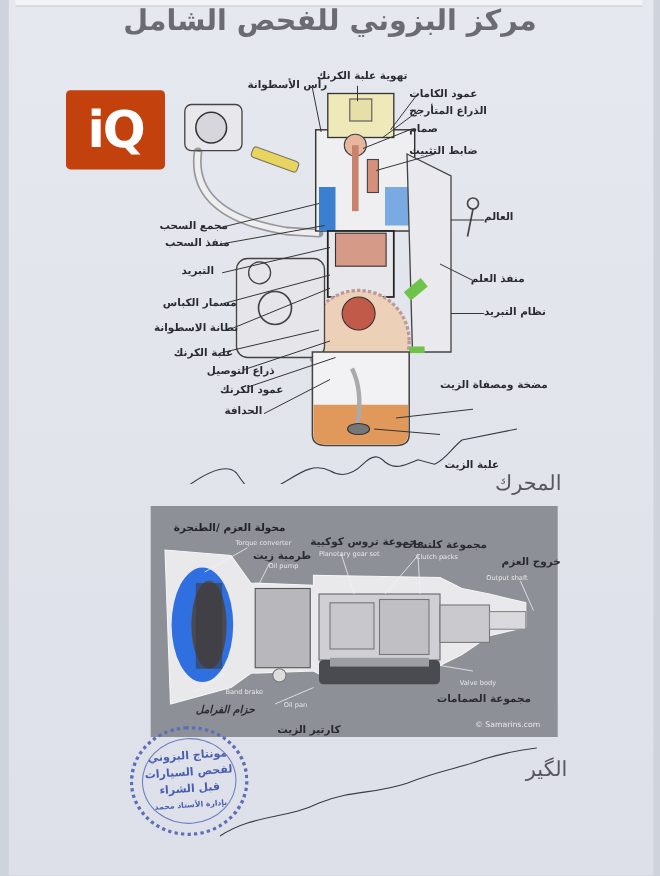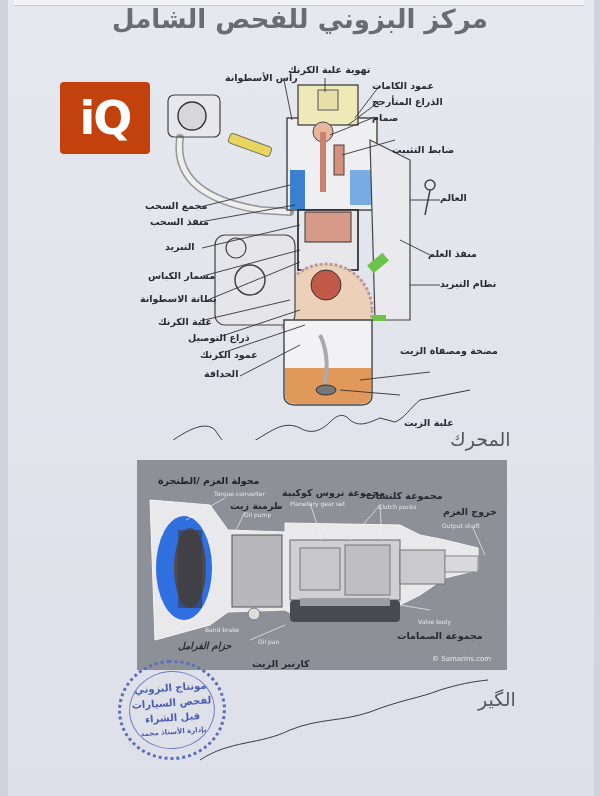--- a/index.html
+++ b/index.html
@@ -128,21 +128,21 @@
   </g>
 
   <path d="M160 460 C185 440, 205 430, 215 440 C225 455, 230 462, 245 455 C265 448, 280 428, 300 438 C310 444, 320 442, 330 432 C340 422, 345 425, 350 430 C360 438, 370 432, 380 428 L395 432 C405 428, 410 418, 420 410 L470 400" fill="none" stroke="#3a3b45" stroke-width="1" transform="translate(0,-10)"></path>
 </svg>
 
 <div class="label" style="left:225px;top:72px;">رأس الأسطوانة</div>
 <div class="label" style="left:288px;top:64px;">تهوية علبة الكرنك</div>
 <div class="label" style="left:372px;top:80px;">عمود الكامات</div>
 <div class="label" style="left:372px;top:96px;">الذراع المتأرجح</div>
 <div class="label" style="left:372px;top:112px;">صمام</div>
-<div class="label" style="left:392px;top:132px;margin-top:12px;">ضابط التثبيت</div>
+<div class="label" style="left:372px;top:132px;">ضابط التثبيت</div>
 <div class="label" style="left:145px;top:200px;">مجمع السحب</div>
 <div class="label" style="left:150px;top:216px;">منفذ السحب</div>
 <div class="label" style="left:440px;top:192px;">العالم</div>
 <div class="label" style="left:428px;top:248px;">منفذ العلم</div>
 <div class="label" style="left:165px;top:241px;">التبريد</div>
 <div class="label" style="left:440px;top:278px;">نظام التبريد</div>
 <div class="label" style="left:148px;top:270px;">مسمار الكباس</div>
 <div class="label" style="left:140px;top:293px;">بطانة الاسطوانة</div>
 <div class="label" style="left:158px;top:316px;">علبة الكرنك</div>
 <div class="label" style="left:188px;top:332px;">ذراع التوصيل</div>
@@ -189,21 +189,21 @@
 </svg>
 
 <div class="label light" style="left:158px;top:475px;color:#22232a;">محولة العزم /الطنجرة</div>
 <div class="label en" style="left:214px;top:490px;">Torque converter</div>
 <div class="label" style="left:230px;top:500px;">طرمبة زيت</div>
 <div class="label en" style="left:244px;top:511px;">Oil pump</div>
 <div class="label" style="left:282px;top:487px;">مجموعة تروس كوكبية</div>
 <div class="label en" style="left:290px;top:500px;">Planetary gear set</div>
 <div class="label" style="left:366px;top:490px;">مجموعة كلتشات</div>
 <div class="label en" style="left:378px;top:503px;">Clutch packs</div>
-<div class="label" style="left:443px;top:506px;">خروج العزم</div>
+<div class="label" style="left:456px;top:506px;">خروج العزم</div>
 <div class="label en" style="left:442px;top:522px;">Output shaft</div>
 <div class="label en" style="left:205px;top:626px;">Band brake</div>
 <div class="label" style="left:178px;top:640px;font-style:italic;">حزام الفرامل</div>
 <div class="label en" style="left:258px;top:638px;">Oil pan</div>
 <div class="label" style="left:252px;top:658px;">كارتير الزيت</div>
 <div class="label en" style="left:418px;top:618px;">Valve body</div>
 <div class="label" style="left:397px;top:630px;">مجموعة الصمامات</div>
 <div class="label en" style="left:432px;top:655px;font-size:7px;">© Samarins.com</div>
 
 <div class="section-label" style="left:478px;top:688px;">الگير</div>

